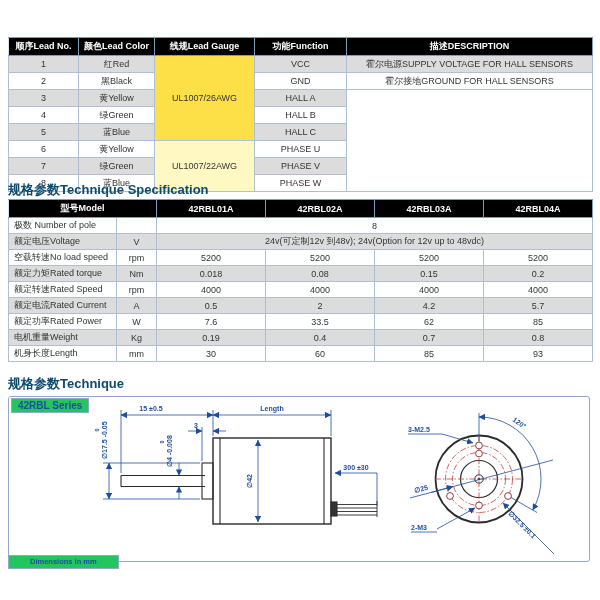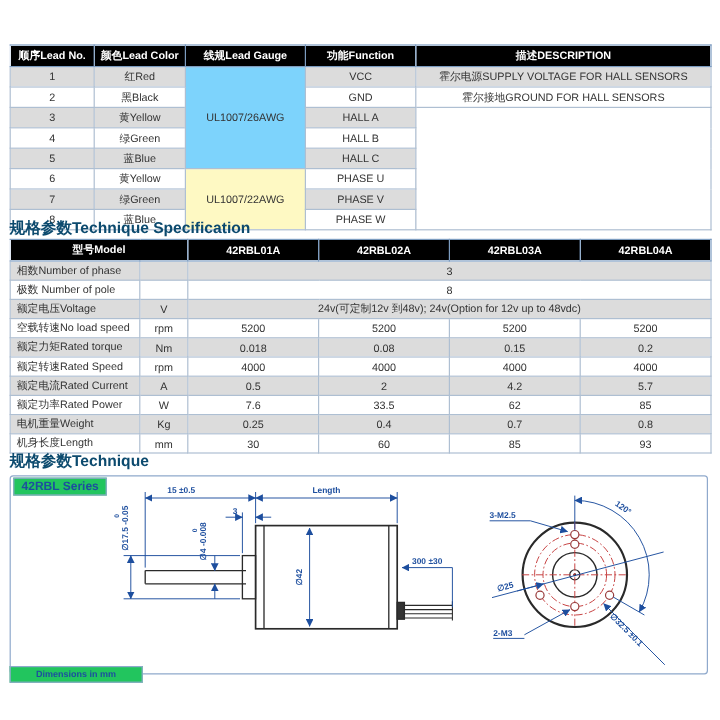--- a/index.html
+++ b/index.html
@@ -12,21 +12,21 @@
     border:1px solid #aebfd2;font-size:9px;padding:1px 2px;text-align:center;
     overflow:hidden;white-space:nowrap;color:#333;
   }
   .t th{
     background:#000000;color:#ffffff;font-weight:bold;height:15px;
     border-color:#7c9cc0;border-left-color:#d7e2ef;
   }
   .lead td{height:14px;}
   .spec td{height:13px;}
   tr.alt{background:#dcdcdc;}
-  td.gauge-a{background:#7dd3fc;}
+  td.gauge-a{background:#fde047;}
   td.gauge-b{background:#fef9c3;}
   td.desc-merged{background:#ffffff;}
   td.lbl{text-align:left;padding-left:5px;}
   .sec-title{
     position:absolute;left:8px;font-size:13px;font-weight:bold;color:#0c4a6e;
   }
   #lead-table{position:absolute;left:8px;top:37px;}
   #spec-title{top:181px;}
   #spec-table{position:absolute;left:8px;top:199px;}
   #dim-title{top:375px;}
@@ -127,25 +127,20 @@
   <thead>
     <tr>
       <th colspan="2">型号Model</th>
       <th>42RBL01A</th>
       <th>42RBL02A</th>
       <th>42RBL03A</th>
       <th>42RBL04A</th>
     </tr>
   </thead>
   <tbody id="spec-body">
-      <tr class="alt">
-        <td class="lbl">相数Number of phase</td>
-        <td></td>
-        <td colspan="4">3</td>
-      </tr>
       <tr class="">
         <td class="lbl">极数 Number of pole</td>
         <td></td>
         <td colspan="4">8</td>
       </tr>
       <tr class="alt">
         <td class="lbl">额定电压Voltage</td>
         <td>V</td>
         <td colspan="4">24v(可定制12v 到48v); 24v(Option for 12v up to 48vdc)</td>
       </tr>
@@ -185,21 +180,21 @@
         <td class="lbl">额定功率Rated Power</td>
         <td>W</td>
         <td>7.6</td>
         <td>33.5</td>
         <td>62</td>
         <td>85</td>
       </tr>
       <tr class="alt">
         <td class="lbl">电机重量Weight</td>
         <td>Kg</td>
-        <td>0.25</td>
+        <td>0.19</td>
         <td>0.4</td>
         <td>0.7</td>
         <td>0.8</td>
       </tr>
       <tr class="">
         <td class="lbl">机身长度Length</td>
         <td>mm</td>
         <td>30</td>
         <td>60</td>
         <td>85</td>

